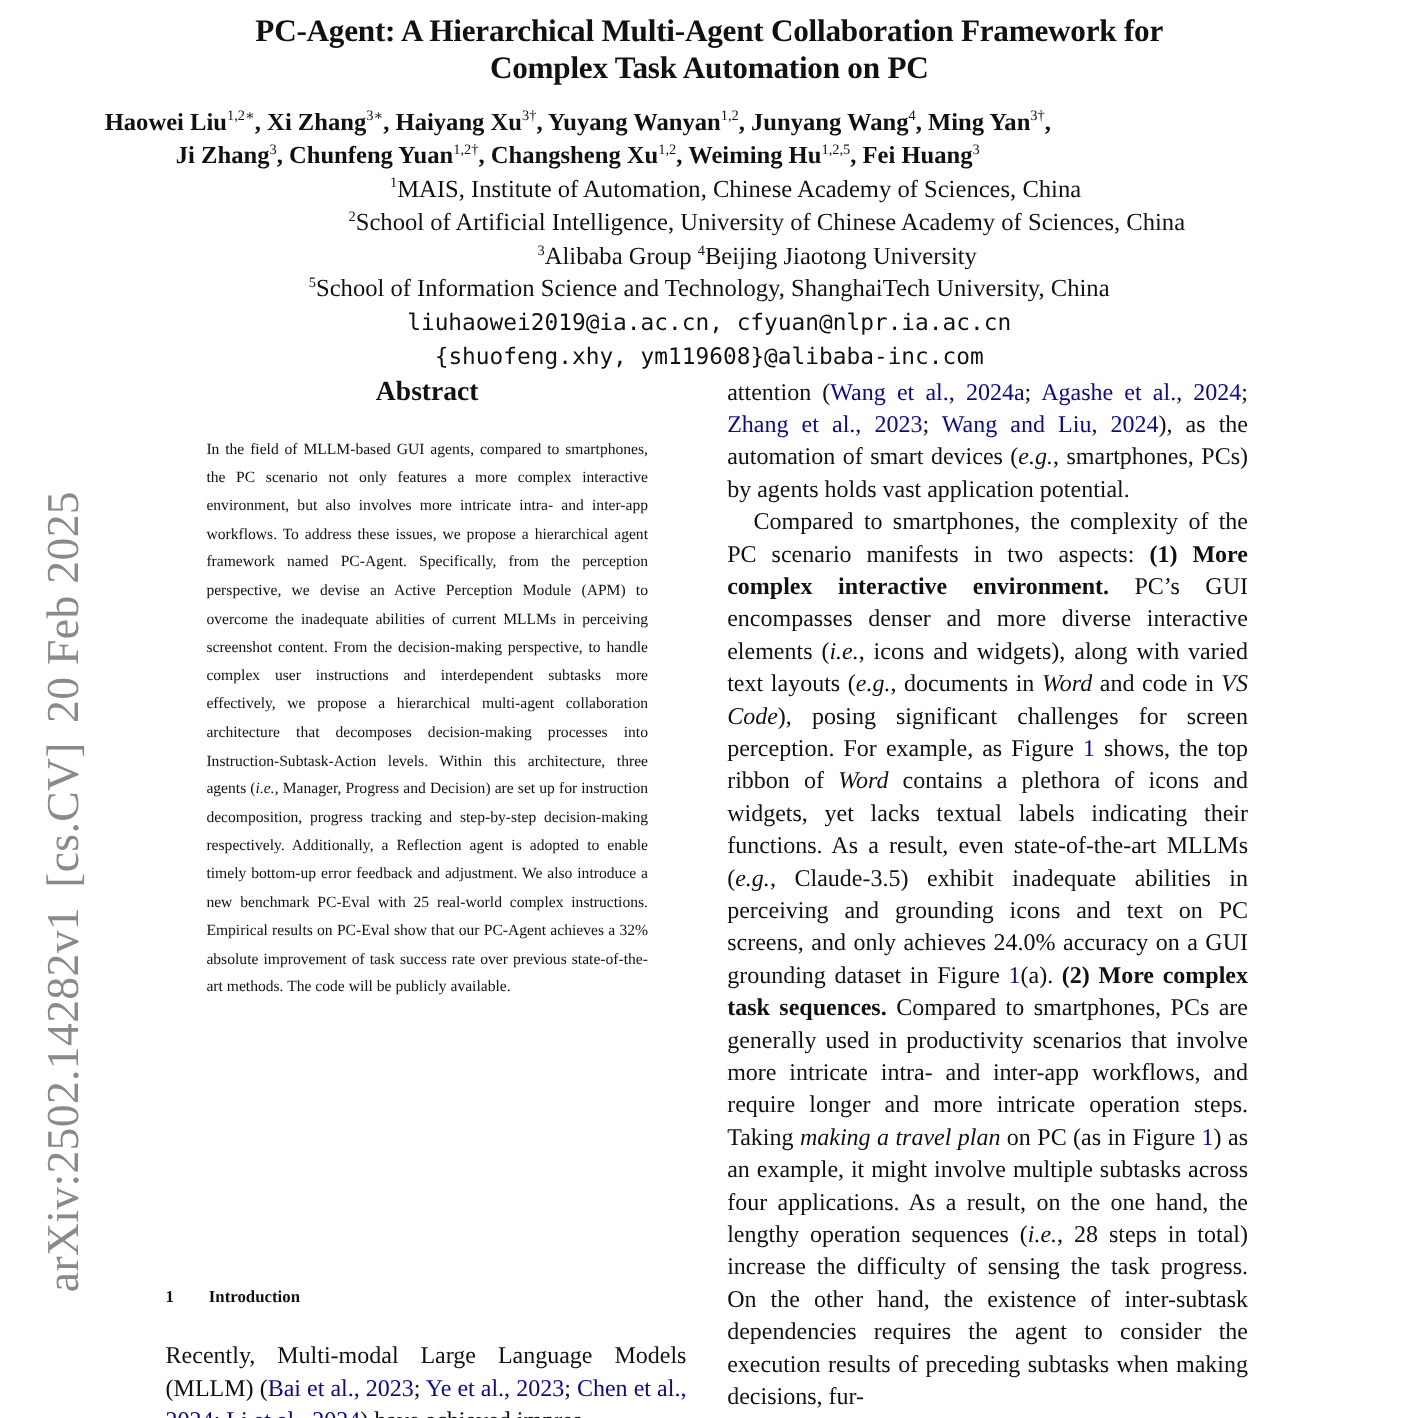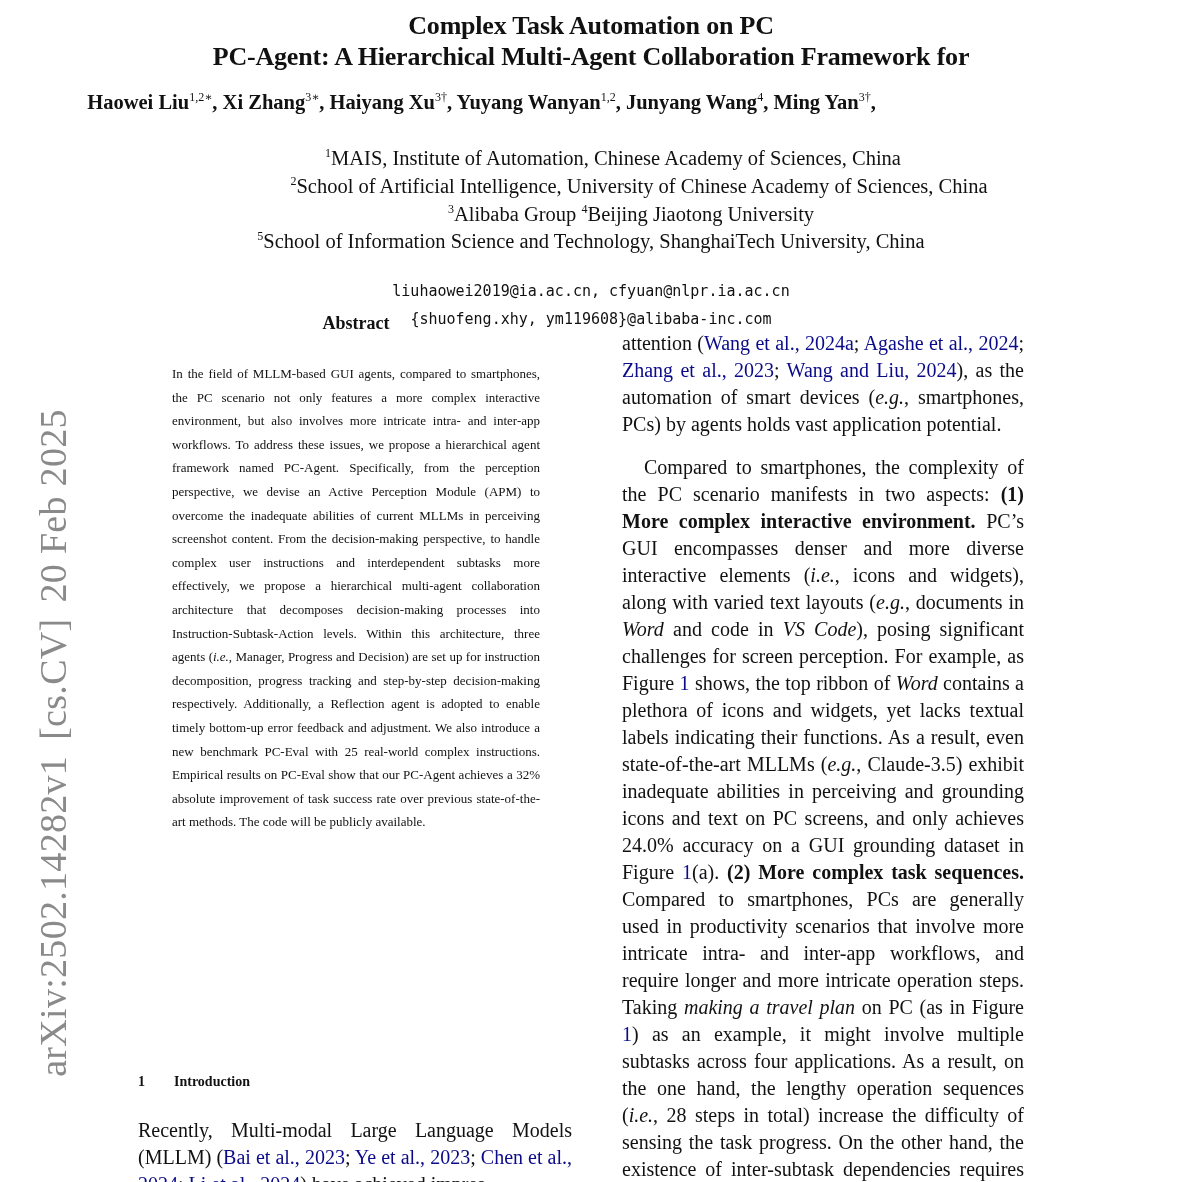--- a/index.html
+++ b/index.html
@@ -5,57 +5,64 @@
   html, body { margin:0; padding:0; background:#ffffff; }
   body { width:1182px; height:1182px; overflow:hidden; position:relative;
          font-family:"Liberation Serif", "DejaVu Serif", serif; color:#111; }
   .title { position:absolute; left:0; width:1182px; top:10px; text-align:center;
            font-weight:bold; font-size:26px; line-height:31px; letter-spacing:-0.2px; }
   .authors { position:absolute; left:0; width:963px; top:88px; text-align:center;
              font-weight:bold; font-size:20.5px; line-height:28px; }
   .authors sup, .affil sup { font-size:12px; font-weight:normal; line-height:0; }
   .affil { position:absolute; left:0; width:1182px; text-align:center; font-size:20.5px; line-height:28px; }
   .email { position:absolute; left:0; width:1182px; text-align:center;
-           font-family:"DejaVu Sans Mono", "Liberation Mono", monospace; font-size:15px; line-height:28px;margin-top:22px; }
+           font-family:"DejaVu Sans Mono", "Liberation Mono", monospace; font-size:19px; line-height:28px; }
   .arxiv { position:absolute; left:53px; top:743px; transform:translate(-50%,-50%) rotate(-90deg);
            white-space:nowrap; font-size:38px; color:#8a8a8a; letter-spacing:0.3px; }
   .arxiv .gap { display:inline-block; width:16px; }
   .abs-head { position:absolute; left:172px; width:368px; top:313px; text-align:center;
-              font-weight:bold; font-size:18px; }
+              font-weight:bold; font-size:23px; }
   .abstract { position:absolute; left:172px; width:368px; top:362px; font-size:13px;
               line-height:23.6px; text-align:justify; }
   .sec-head { position:absolute; left:138px; top:1074px; font-weight:bold; font-size:14px; }
   .sec-head .num { display:inline-block; width:36px; }
   .intro-left { position:absolute; left:138px; width:434px; top:1117px; font-size:20px;
                 line-height:27px; text-align:justify; }
   .right-col { position:absolute; left:606px; width:434px; top:314px; font-size:20px;
                line-height:27px; text-align:justify; }
-  .right-col p { margin:16px; }
+  .right-col p { margin:0; }
   .right-col p.indent { text-indent:22px; }
   .cite { color:#0b0b8a; }
   .bold { font-weight:bold; }
   .it { font-style:italic; }
   .line { display:block; }
 </style>
 </head>
 <body>
 
 <div class="title">
+  <span class="line">PC-Agent: A Hierarchical Multi-Agent Collaboration Framework for</span>
   <span class="line">Complex Task Automation on PC</span>
-  <span class="line">PC-Agent: A Hierarchical Multi-Agent Collaboration Framework for</span>
 </div>
 
 <div class="authors">
   <div>
     <span>Haowei Liu</span><sup>1,2∗</sup>,
     <span>Xi Zhang</span><sup>3∗</sup>,
     <span>Haiyang Xu</span><sup>3†</sup>,
     <span>Yuyang Wanyan</span><sup>1,2</sup>,
     <span>Junyang Wang</span><sup>4</sup>,
     <span>Ming Yan</span><sup>3†</sup>,
+  </div>
+  <div>
+    <span>Ji Zhang</span><sup>3</sup>,
+    <span>Chunfeng Yuan</span><sup>1,2†</sup>,
+    <span>Changsheng Xu</span><sup>1,2</sup>,
+    <span>Weiming Hu</span><sup>1,2,5</sup>,
+    <span>Fei Huang</span><sup>3</sup>
   </div>
 </div>
 
 <div class="affil" style="top:144px;padding-left:22px;"><sup>1</sup><span>MAIS, Institute of Automation, Chinese Academy of Sciences, China</span></div>
 <div class="affil" style="top:172px;padding-left:48px;"><sup>2</sup><span>School of Artificial Intelligence, University of Chinese Academy of Sciences, China</span></div>
 <div class="affil" style="top:200px;margin-left:40px;"><sup>3</sup><span>Alibaba Group </span><sup>4</sup><span>Beijing Jiaotong University</span></div>
 <div class="affil" style="top:227px;"><sup>5</sup><span>School of Information Science and Technology, ShanghaiTech University, China</span></div>
 
 <div class="email" style="top:255px;">liuhaowei2019@ia.ac.cn, cfyuan@nlpr.ia.ac.cn</div>
 <div class="email" style="top:283px;text-align:center;">{shuofeng.xhy, ym119608}@alibaba-inc.com</div>

